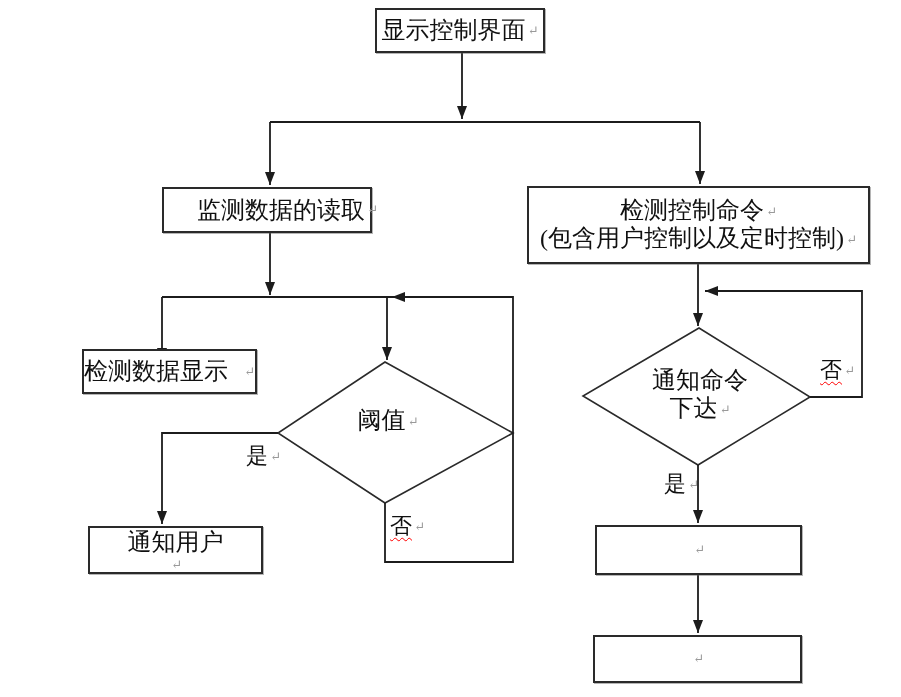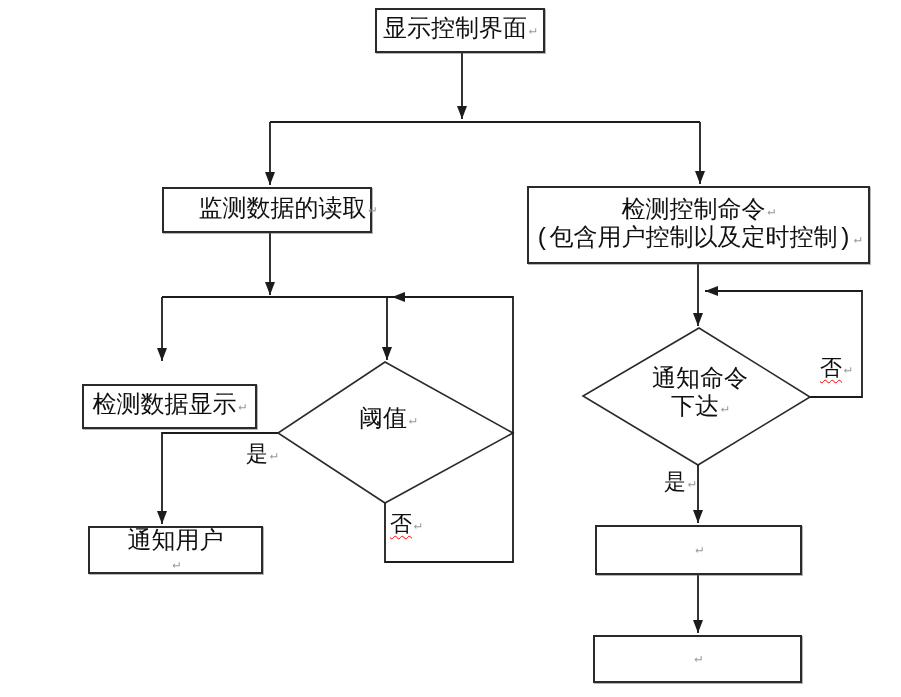--- a/index.html
+++ b/index.html
@@ -6,21 +6,20 @@
   body {
     background: #ffffff;
     font-family: "Liberation Serif", "DejaVu Serif", serif;
   }
   #canvas {
     position: relative;
     width: 901px;
     height: 697px;
     background: #ffffff;
     overflow: hidden;
-    font-family: Liberation Mono, monospace;
   }
   #connector-layer {
     position: absolute;
     left: 0; top: 0;
     width: 901px; height: 697px;
   }
   .node {
     position: absolute;
     box-sizing: border-box;
     background: #ffffff;
@@ -109,21 +108,21 @@
   <div class="node" style="left:162px; top:187px; width:210px; height:46px;padding-left:41px;">
     <span>监测数据的读取</span>
       <span class="pilcrow">↵</span>
   </div>
 
   <div class="node two-line" style="left:527px; top:186px; width:343px; height:78px;">
     <span class="line-row"><span>检测控制命令</span><span class="pilcrow">↵</span></span>
     <span class="line-row"><span>(包含用户控制以及定时控制)</span><span class="pilcrow">↵</span></span>
   </div>
 
-  <div class="node" style="left:82px; top:384px; width:175px; height:45px;">
+  <div class="node" style="left:82px; top:349px; width:175px; height:45px;justify-content:space-between;">
     <span>检测数据显示</span>
       <span class="pilcrow">↵</span>
   </div>
 
   <div class="node" style="left:88px; top:526px; width:175px; height:48px;flex-direction:column;">
     <span>通知用户</span>
       <span class="pilcrow">↵</span>
   </div>
 
   <div class="node" style="left:595px; top:525px; width:207px; height:50px;">

